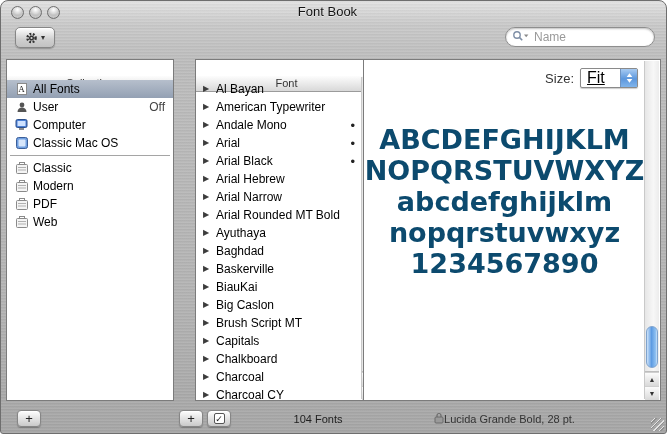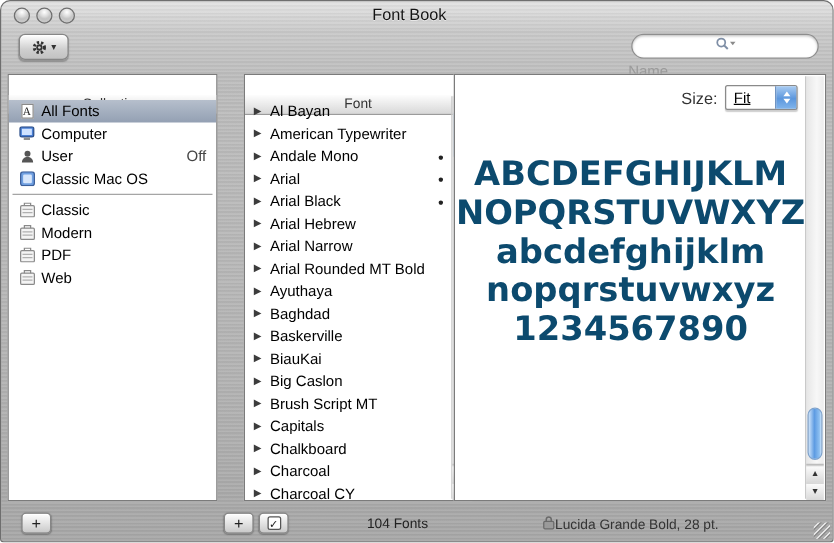--- a/index.html
+++ b/index.html
@@ -22,21 +22,21 @@
   .wtitle{position:absolute;left:0;right:0;top:0;height:22px;line-height:22px;text-align:center;
       font-size:13px;color:#141414;text-shadow:0 1px 0 rgba(255,255,255,.55);}
   
   .gearbtn{position:absolute;left:14px;top:26px;width:40px;height:21px;border-radius:5px;
       border:1px solid #868686;background:linear-gradient(180deg,#fefefe,#cfcfcf 60%,#c2c2c2);
       box-shadow:0 1px 1px rgba(0,0,0,.25), inset 0 1px 0 #fff;
       display:flex;align-items:center;justify-content:center;gap:3px;}
   .menu-arrow{font-size:8px;color:#333;line-height:1;}
   .search{position:absolute;right:11px;top:26px;width:150px;height:20px;border-radius:10px;
       border:1px solid #8e8e8e;background:#fff;box-shadow:inset 0 1px 2px rgba(0,0,0,.25);
-      display:flex;align-items:center;padding:0 6px;gap:3px;flex-direction:column;}
+      display:flex;align-items:center;padding:0 6px;gap:3px;}
   .search input{border:none;outline:none;flex:1;font-size:12px;color:#333;background:transparent;
       font-family:"Liberation Sans",sans-serif;min-width:0;}
   .search input::placeholder{color:#9a9a9a;}
   
   .pane{position:absolute;top:58px;bottom:32px;background:#fff;border:1px solid #7b7b7b;}
   .pane-collection{left:5px;width:168px;}
   .pane-font{left:194px;width:183px;padding-left:34px;}
   .pane-preview{left:362px;width:298px;}
   .phead{position:absolute;top:0;left:0;right:0;height:16px;line-height:15px;text-align:center;
       font-size:11px;color:#333;border-bottom:1px solid #9b9b9b;
@@ -62,21 +62,21 @@
       background:linear-gradient(90deg,#cde3fa,#5d9be2 45%,#8ec0f1 85%,#cde3fa);}
   .thumb.fontpos{top:8px;height:46px;}
   .thumb.prevpos{bottom:31px;height:42px;}
   .sarrows{position:absolute;left:0;right:0;bottom:0;height:28px;border-top:1px solid #bdbdbd;}
   .sbtn{height:14px;text-align:center;font-size:7px;color:#333;line-height:14px;
       background:linear-gradient(180deg,#fbfbfb,#d9d9d9);border-top:1px solid #cfcfcf;}
   
   .sizebox{position:absolute;top:8px;right:22px;display:flex;align-items:center;gap:6px;font-size:13px;color:#333;}
   .combo{width:58px;height:20px;border:1px solid #8a8a8a;border-radius:2px;background:#fff;
       display:flex;align-items:center;box-shadow:0 1px 1px rgba(0,0,0,.2);}
-  .combo .val{flex:1;font-size:12px;padding-left:6px;color:#000;text-decoration:underline;}
+  .combo .val{flex:1;font-size:16px;padding-left:6px;color:#000;text-decoration:underline;}
   .combo .cap{width:17px;height:18px;display:flex;align-items:center;justify-content:center;
       background:linear-gradient(180deg,#a8cbf2,#5c97dd 55%,#7fb4ec);border-left:1px solid #6f94c2;}
   .ptext{position:absolute;top:64px;left:0;right:15px;text-align:center;
       font-family:"DejaVu Sans","Liberation Sans",sans-serif;font-weight:bold;color:#0c4a6e;
       font-size:27px;line-height:31px;}
   
   .sbtn2{position:absolute;top:409px;width:24px;height:17px;border-radius:4px;border:1px solid #868686;
       background:linear-gradient(180deg,#fefefe,#c9c9c9);box-shadow:0 1px 1px rgba(0,0,0,.25), inset 0 1px 0 #fff;
       text-align:center;line-height:15px;font-size:13px;color:#222;
       display:flex;align-items:center;justify-content:center;}
@@ -126,37 +126,37 @@
     <div class="phead">Collection</div>
     <div class="list">
       <div class="crow selected">
         <span class="icon">
             <span class="pageA">A</span>
           </span>
         <span>All Fonts</span>
       </div>
       <div class="crow">
         <span class="icon">
+          <svg width="12" height="12">
+              <circle cx="6" cy="4" r="2.4" fill="#555"></circle>
+              <path d="M1.5 11c0-3 2-4.5 4.5-4.5S10.5 8 10.5 11z" fill="#555"></path>
+            </svg>
+        </span>
+        <span>User</span>
+        <span class="cstatus">Off</span>
+      </div>
+      <div class="crow">
+        <span class="icon">
           <svg width="13" height="12">
               <rect x="1" y="0.5" width="11" height="8" rx="1.5" fill="#4a7fd4" stroke="#2c4f8a"></rect>
               <rect x="2.5" y="2" width="8" height="5" fill="#cfe2ff"></rect>
               <rect x="4" y="9" width="5" height="2" fill="#8d8d8d"></rect>
             </svg>
         </span>
         <span>Computer</span>
-      </div>
-      <div class="crow">
-        <span class="icon">
-          <svg width="12" height="12">
-              <circle cx="6" cy="4" r="2.4" fill="#555"></circle>
-              <path d="M1.5 11c0-3 2-4.5 4.5-4.5S10.5 8 10.5 11z" fill="#555"></path>
-            </svg>
-        </span>
-        <span>User</span>
-        <span class="cstatus">Off</span>
       </div>
       <div class="crow">
         <span class="icon">
           <svg width="12" height="12">
               <rect x="0.5" y="0.5" width="11" height="11" rx="2" fill="#6f9fe0" stroke="#3c5f9a"></rect>
               <rect x="2.5" y="2.5" width="7" height="7" rx="1" fill="#d7e6fb"></rect>
             </svg>
         </span>
         <span>Classic Mac OS</span>
       </div>

